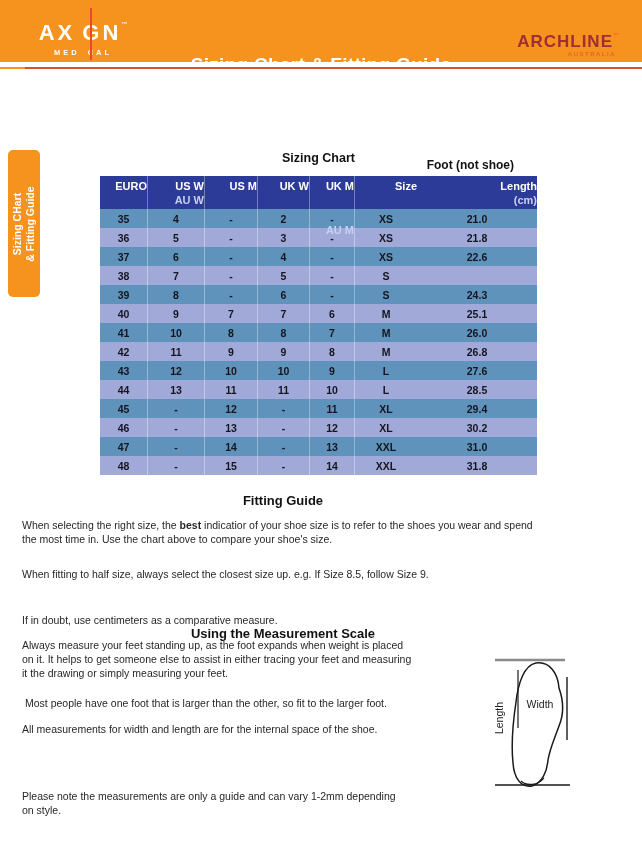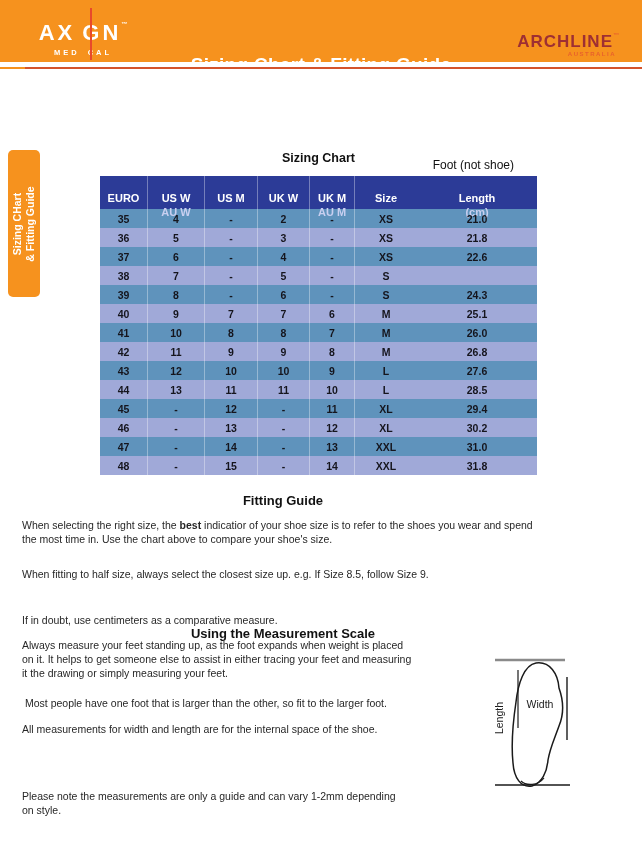--- a/index.html
+++ b/index.html
@@ -33,30 +33,30 @@
   .archline-sub{font-size:6px;font-weight:bold;letter-spacing:1.5px;color:var(--archline-orange);margin-top:0;padding-right:4px;}
   .rule{position:absolute;left:0;top:67px;width:642px;height:2px;background:var(--rule-orange);}
   .rule-left{position:absolute;left:0;top:67px;width:25px;height:2px;background:var(--banner-orange);}
 
   
   .side-tab{position:absolute;left:8px;top:150px;width:32px;height:147px;background:var(--banner-orange);border-radius:5px;display:flex;align-items:center;justify-content:center;}
   .side-tab-text{transform:rotate(-90deg);white-space:nowrap;text-align:center;color:#fff;font-weight:bold;font-size:10.5px;line-height:13px;}
 
   
   .tbl-title{position:absolute;left:100px;top:151px;width:437px;text-align:center;font-size:12.5px;font-weight:bold;color:#111;}
-  .tbl-note{position:absolute;right:128px;top:158px;font-size:12px;font-weight:normal;color:#111;}
+  .tbl-note{position:absolute;right:128px;top:158px;font-size:12px;font-weight:bold;color:#111;}
   .sizing-table{position:absolute;left:100px;top:176px;width:437px;}
   .thead{display:flex;background:var(--table-header-blue);height:33px;color:#fff;}
-  .th{display:flex;flex-direction:column;align-items:center;padding-top:15px;font-size:11px;font-weight:bold;line-height:14px;}
+  .th{display:flex;flex-direction:column;align-items:flex-end;padding-top:3px;font-size:11px;font-weight:bold;line-height:14px;}
   .th .l2{color:var(--subheader-lavender);}
   .trow{display:flex;height:19px;}
   .trow:nth-child(odd){background:var(--row-dark);}
   .trow:nth-child(even){background:var(--row-light);}
   .tc{display:flex;align-items:center;justify-content:center;font-size:10.5px;font-weight:bold;color:#15151d;}
-  .c0{width:48px;}.c1{width:57px;}.c2{width:53px;}.c3{width:52px;}.c4{width:45px;}.c5{width:62px;}.c6{width:120px;}
+  .c0{width:48px;}.c1{width:57px;}.c2{width:53px;}.c3{width:52px;}.c4{width:45px;gap:30px;}.c5{width:62px;}.c6{width:120px;}
   .th.c0,.th.c1,.th.c2,.th.c3,.th.c4,
   .tc.c0,.tc.c1,.tc.c2,.tc.c3,.tc.c4{border-right:1px solid rgba(255,255,255,.35);}
 
   
   .h2{position:absolute;left:0;width:566px;text-align:center;font-size:13px;font-weight:bold;color:#111;}
   .para{position:absolute;left:22px;font-size:10.5px;line-height:14px;color:#272727;white-space:pre-line;}
   .b{font-weight:bold;}
 
   
   .foot-diagram{position:absolute;left:488px;top:650px;width:120px;height:145px;}

